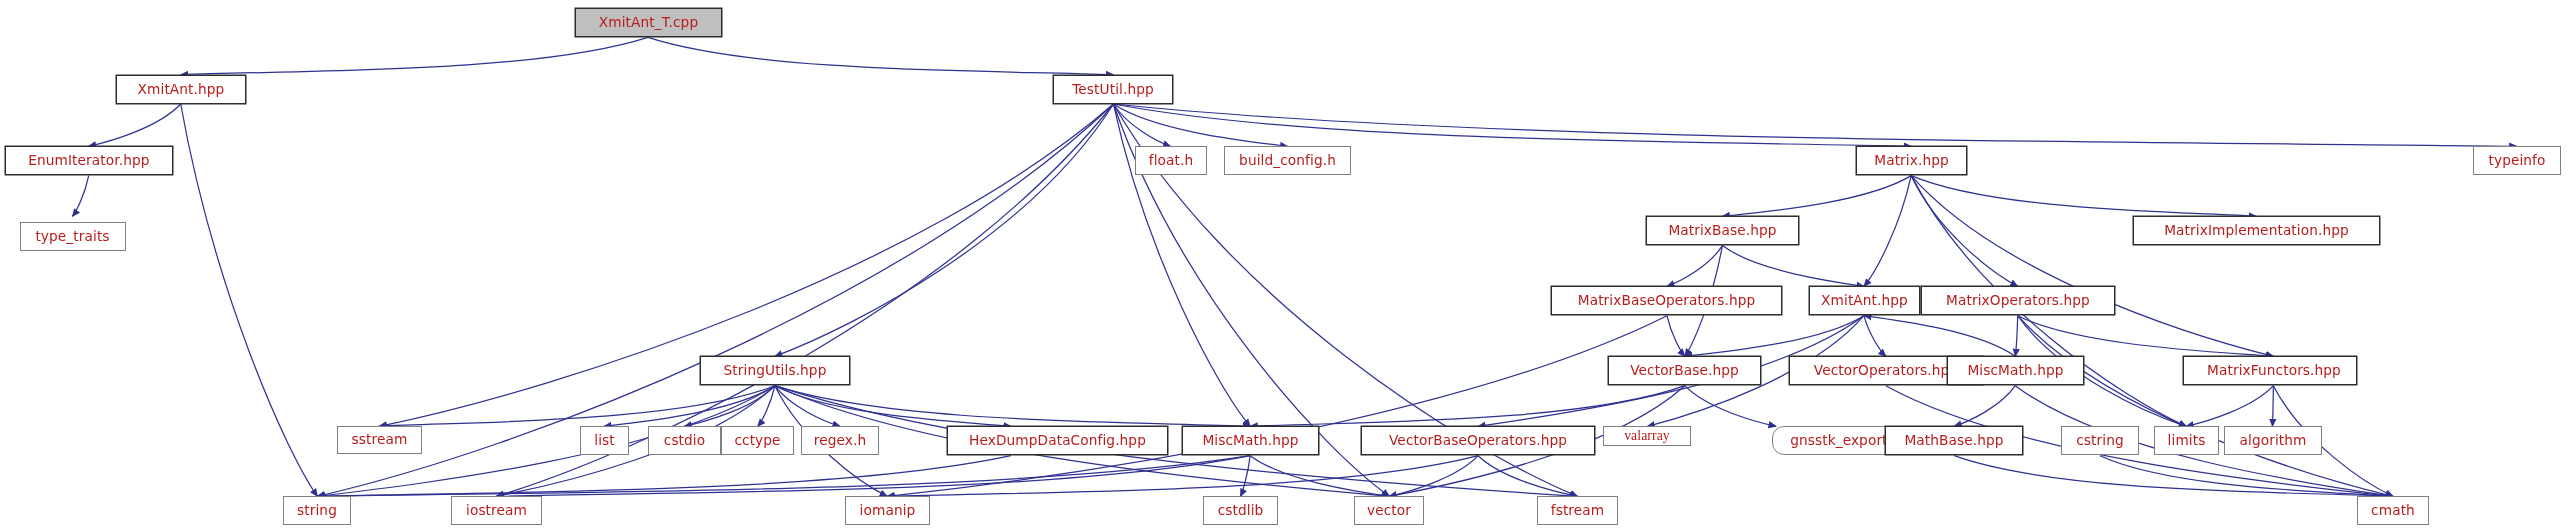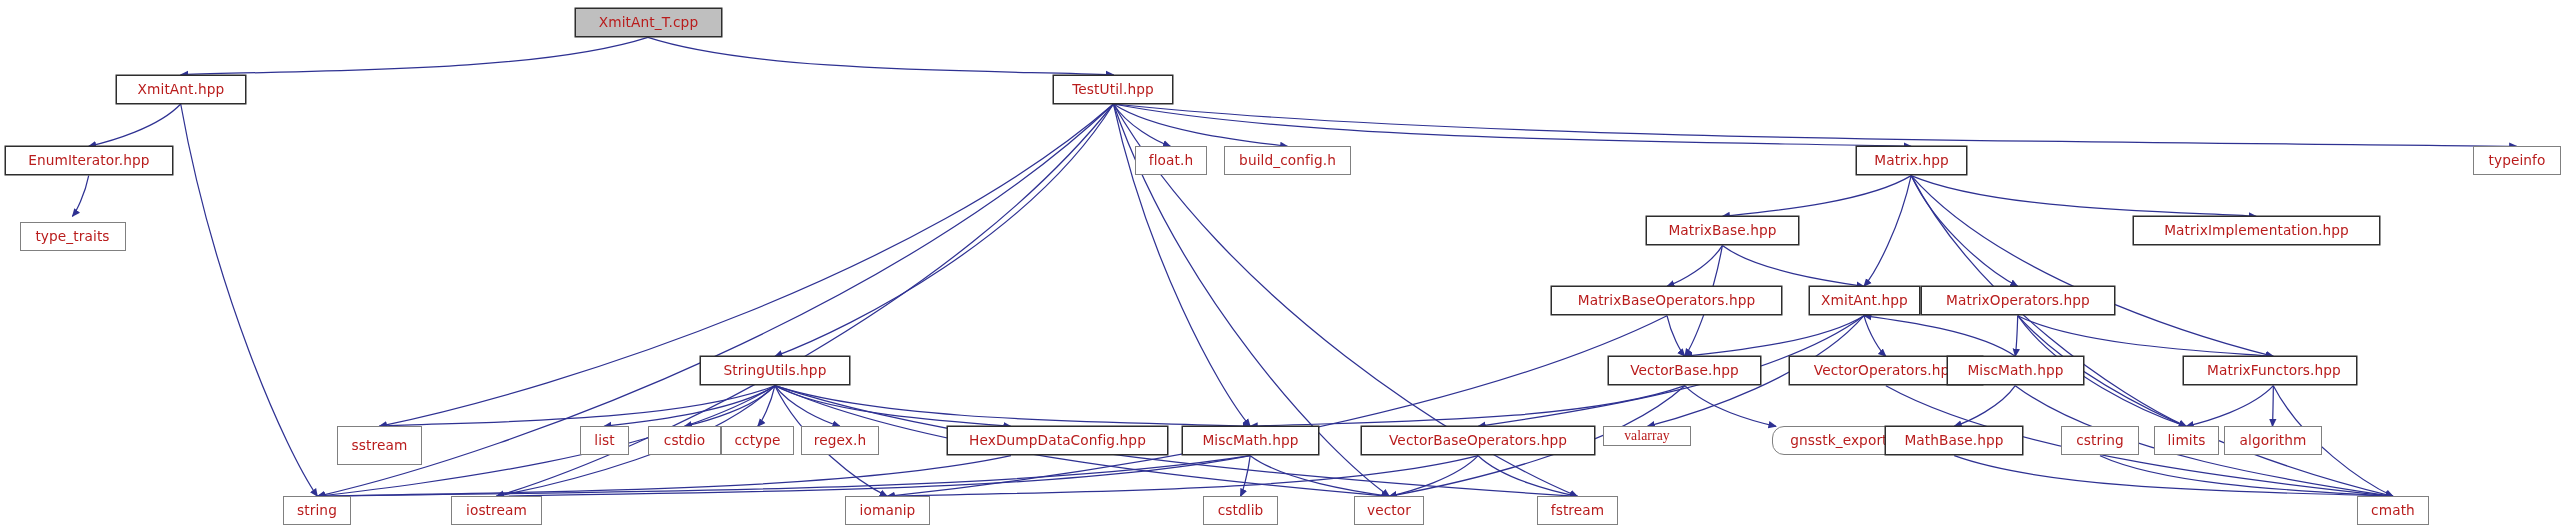--- a/index.html
+++ b/index.html
@@ -183,21 +183,21 @@
       </div>
       <div class="node hdr" style="left: 1789px; top: 356px; width: 194px; height: 29px;">
         <span class="lbl">VectorOperators.hpp</span>
       </div>
       <div class="node hdr" style="left: 1947px; top: 356px; width: 137px; height: 29px; text-align: right;">
         <span class="lbl">MiscMath.hpp</span>
       </div>
       <div class="node hdr" style="left: 2183px; top: 356px; width: 174px; height: 29px; padding-left: 8px;">
         <span class="lbl">MatrixFunctors.hpp</span>
       </div>
-      <div class="node std" style="left: 337px; top: 426px; width: 85px; height: 39px;">
+      <div class="node std" style="left: 337px; top: 426px; width: 85px; height: 28px;">
         <span class="lbl">sstream</span>
       </div>
       <div class="node std" style="left: 580px; top: 426px; width: 49px; height: 29px;">
         <span class="lbl">list</span>
       </div>
       <div class="node std" style="left: 648px; top: 426px; width: 73px; height: 29px;">
         <span class="lbl">cstdio</span>
       </div>
       <div class="node std" style="left: 721px; top: 426px; width: 73px; height: 29px;">
         <span class="lbl">cctype</span>

